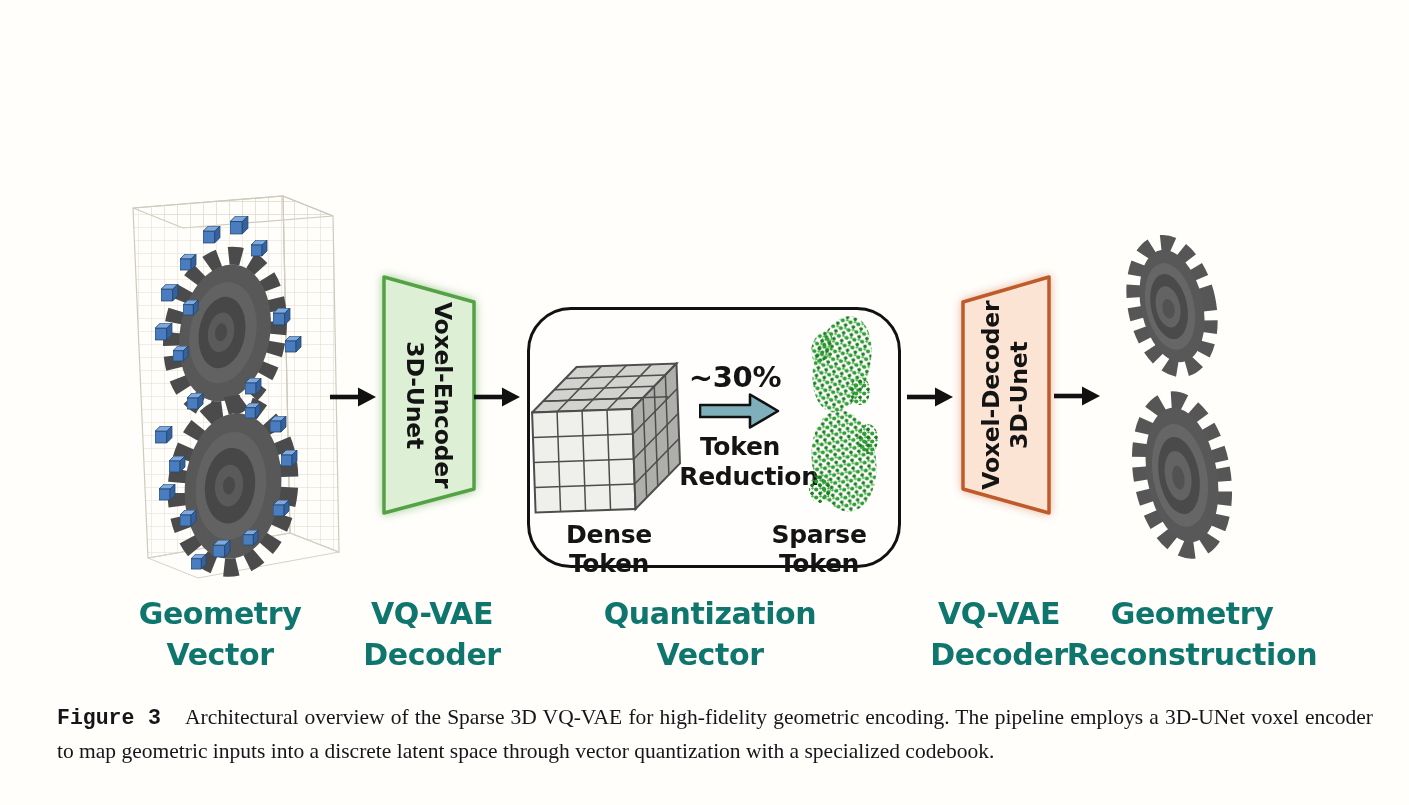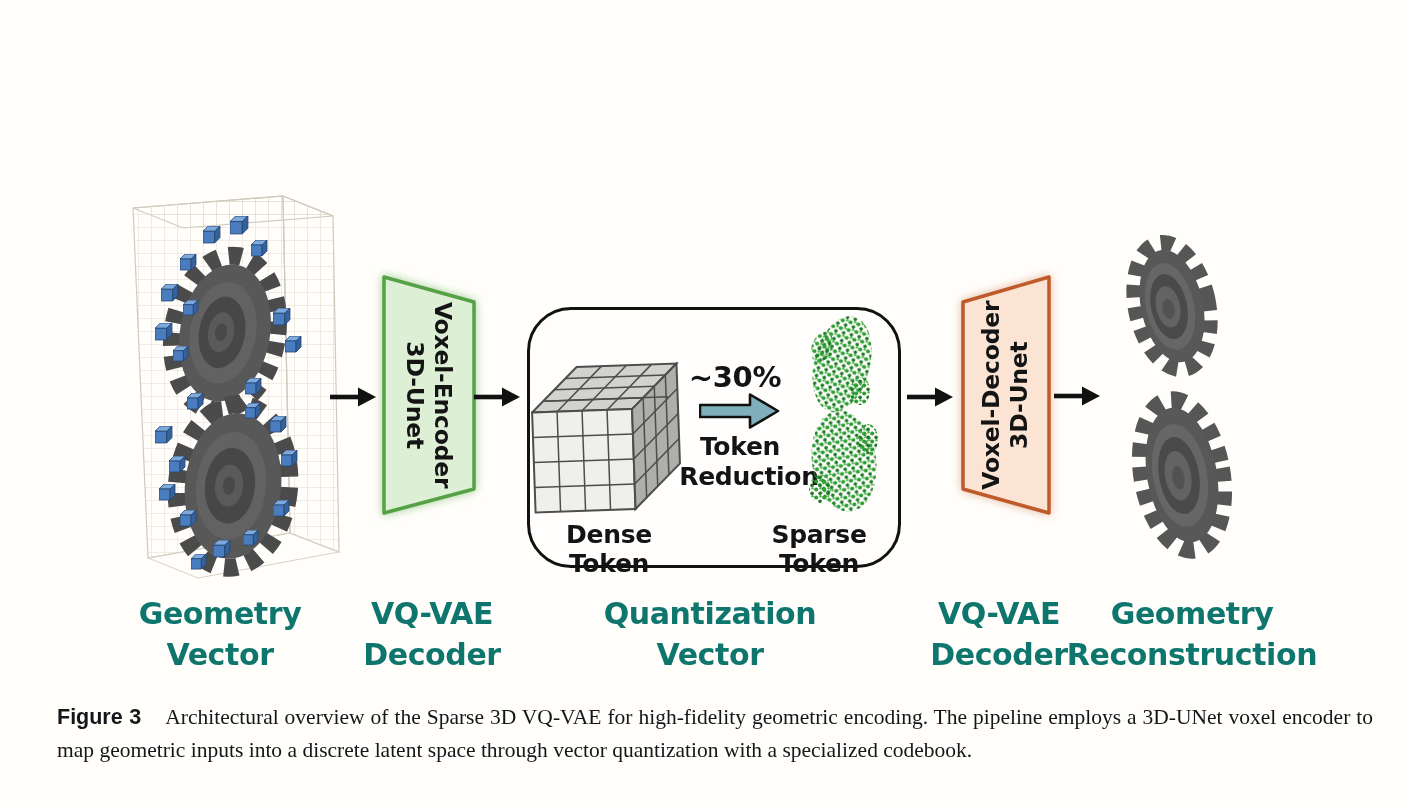--- a/index.html
+++ b/index.html
@@ -26,21 +26,21 @@
   .rot-ccw{transform:rotate(-90deg);}
   .rot-text{font-size:23.5px;font-weight:700;line-height:1.2;text-align:center;white-space:nowrap;
             letter-spacing:-0.2px;color:#141414;}
   
   .stage{top:593px;font-size:30px;font-weight:700;line-height:41px;text-align:center;
          letter-spacing:-0.4px;color:#0f766e;}
   .stage span{display:block;}
   
   .caption{left:57px;top:701px;width:1316px;font-family:"Liberation Serif","DejaVu Serif",serif;
            font-size:21.5px;line-height:32.6px;color:#15151a;text-align:justify;}
-  .cap-tag{font-family:Liberation Sans, sans-serif;font-weight:700;font-size:21.5px;
+  .cap-tag{font-family:Liberation Mono, monospace;font-weight:700;font-size:21.5px;
            margin-right:24px;}
 </style>
 </head>
 <body>
 
 <div class="page">
 
   <svg class="abs" style="left:125px;top:188px;" width="215" height="398" viewBox="0 0 215 398">
     <defs>
       <pattern id="wg" width="13" height="13" patternUnits="userSpaceOnUse">

